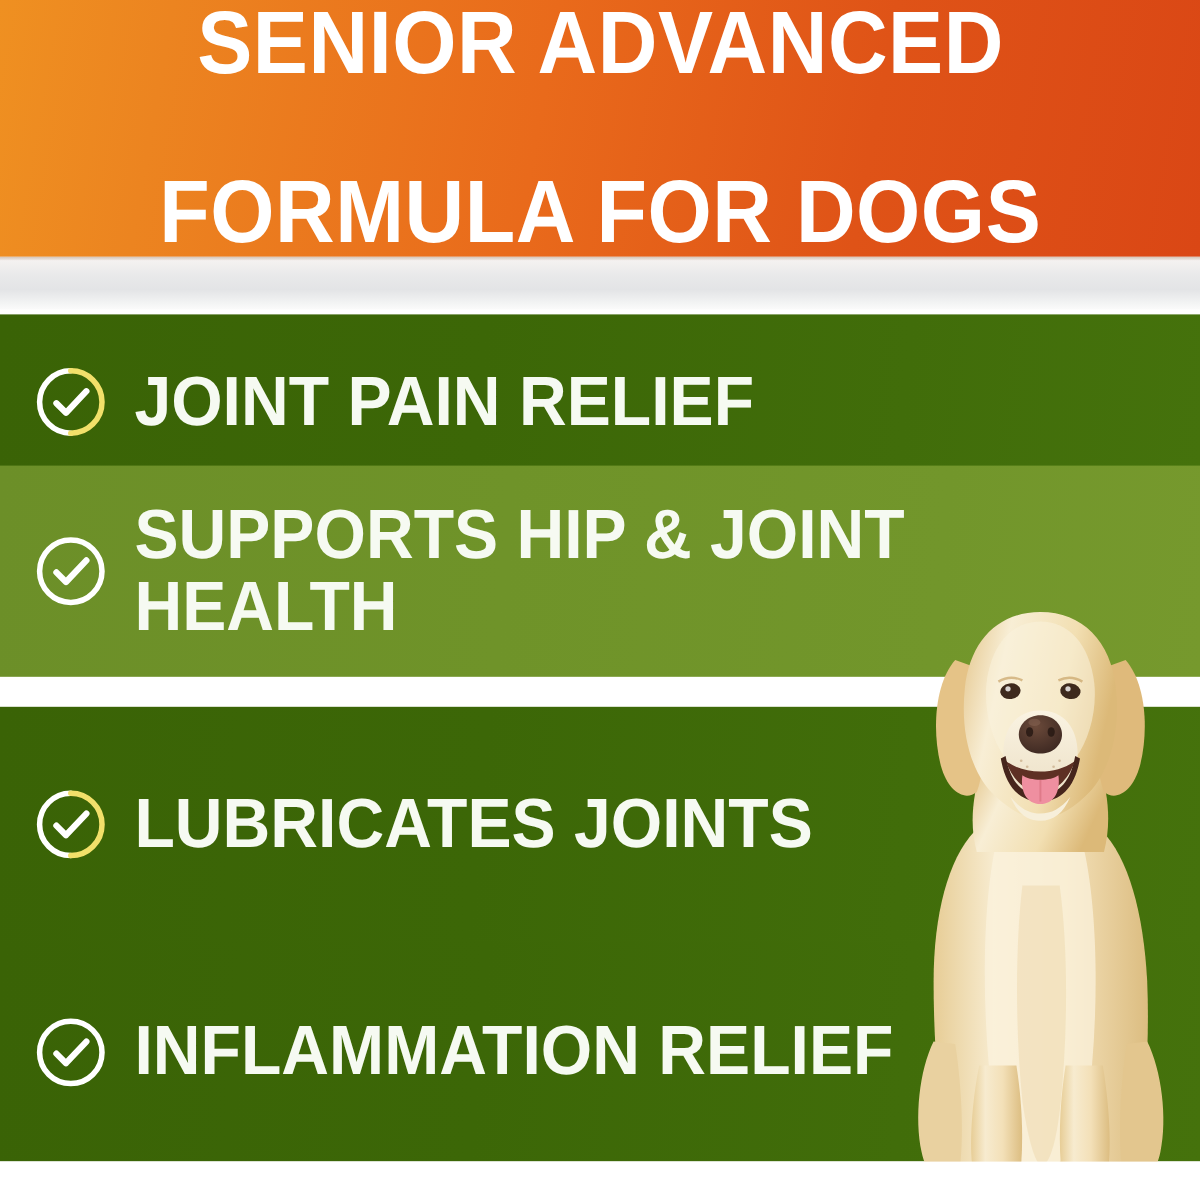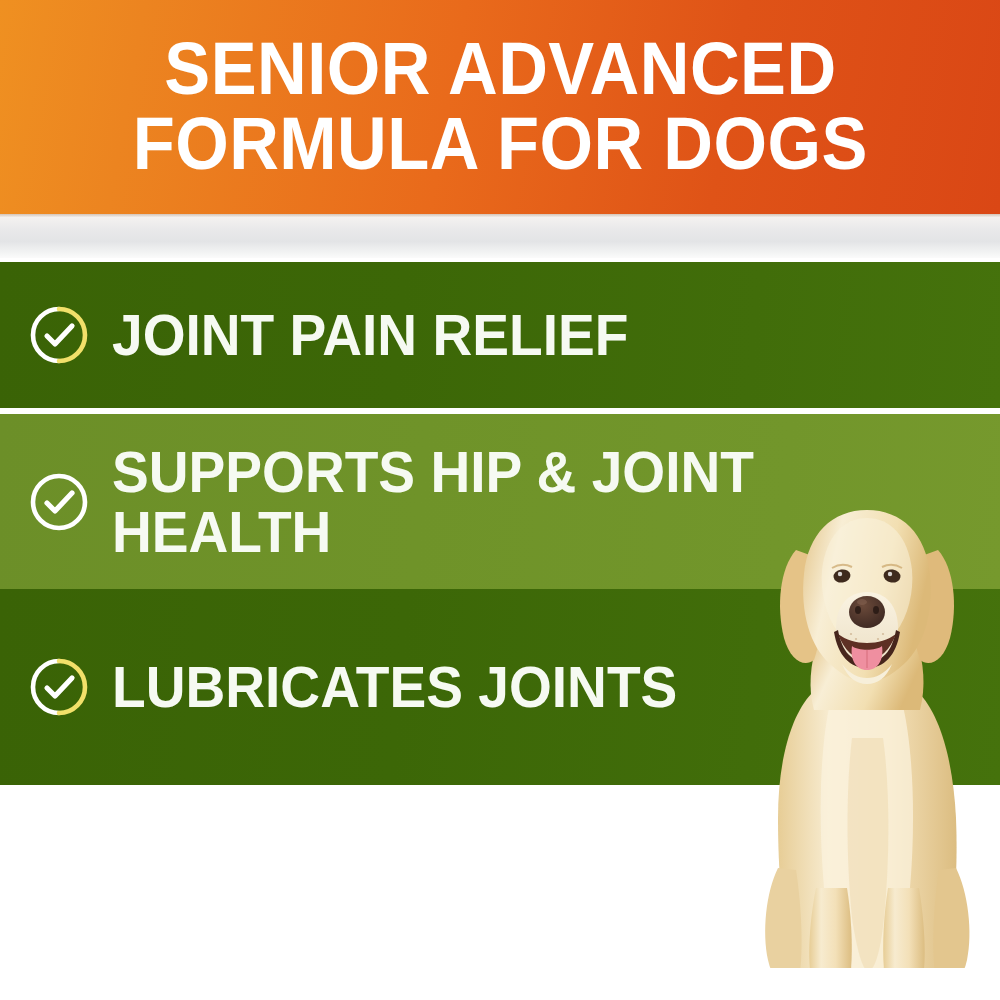--- a/index.html
+++ b/index.html
@@ -24,21 +24,21 @@
   .header-banner {
     position: absolute;
     left: 0;
     top: 0;
     width: 1000px;
     height: 214px;
     background: linear-gradient(100deg, #ef9021 0%, #ec8420 14%, #e96a1b 45%, #df5317 72%, #da4715 100%);
     display: flex;
     flex-direction: column;
     align-items: center;
-    justify-content: center;
+    justify-content: space-between;
     overflow: hidden;
   }
   .header-line {
     color: #ffffff;
     font-family: "Liberation Sans Narrow", "Liberation Sans", sans-serif;
     font-weight: bold;
     font-size: 74px;
     line-height: 0.98;
     letter-spacing: 0.5px;
     white-space: nowrap;
@@ -86,21 +86,21 @@
     padding-left: 28px;
   }
   .band-dark {
     background: linear-gradient(95deg, #3a6306 0%, #3c6707 40%, #416d0a 75%, #45720c 100%);
   }
   .band-light {
     background: linear-gradient(95deg, #6c8f28 0%, #6f9329 42%, #72962b 78%, #76992d 100%);
   }
 
   .band-1 { top: 4px;   height: 146px; }
-  .band-2 { top: 156px; height: 176px; }
+  .band-2 { top: 130px; height: 176px; }
   .band-3 { top: 331px; height: 196px; }
   .band-4 { top: 527px; height: 183px; }
 
   
   .check-icon {
     flex: 0 0 auto;
     width: 62px;
     height: 62px;
     margin-right: 22px;
     position: relative;
@@ -183,20 +183,29 @@
       <div class="check-icon">
         <svg viewBox="0 0 62 62" xmlns="http://www.w3.org/2000/svg">
           <path d="M31 5 A26 26 0 0 0 31 57" fill="none" stroke="#ffffff" stroke-width="4.6" stroke-linecap="round"></path>
           <path d="M31 5 A26 26 0 0 1 31 57" fill="none" stroke="#f2e06a" stroke-width="4.6" stroke-linecap="round"></path>
           <polyline points="19,32 27,40 44,22" fill="none" stroke="#ffffff" stroke-width="5.2" stroke-linecap="round" stroke-linejoin="round"></polyline>
         </svg>
       </div>
       <div class="benefit-text">LUBRICATES JOINTS</div>
     </div>
 
+    <div class="benefit-band band-dark band-4">
+      <div class="check-icon">
+        <svg viewBox="0 0 62 62" xmlns="http://www.w3.org/2000/svg">
+          <circle cx="31" cy="31" r="26" fill="none" stroke="#ffffff" stroke-width="4.6"></circle>
+          <polyline points="19,32 27,40 44,22" fill="none" stroke="#ffffff" stroke-width="5.2" stroke-linecap="round" stroke-linejoin="round"></polyline>
+        </svg>
+      </div>
+      <div class="benefit-text">INFLAMMATION RELIEF</div>
+    </div>
 
   </div>
 
   <div class="dog-figure">
     <svg viewBox="0 0 230 512" xmlns="http://www.w3.org/2000/svg">
       <defs>
         <linearGradient id="coat" x1="0" y1="0" x2="1" y2="0">
           <stop offset="0%" stop-color="#e7cd96"></stop>
           <stop offset="28%" stop-color="#f7ebcf"></stop>
           <stop offset="62%" stop-color="#f3e0b8"></stop>

